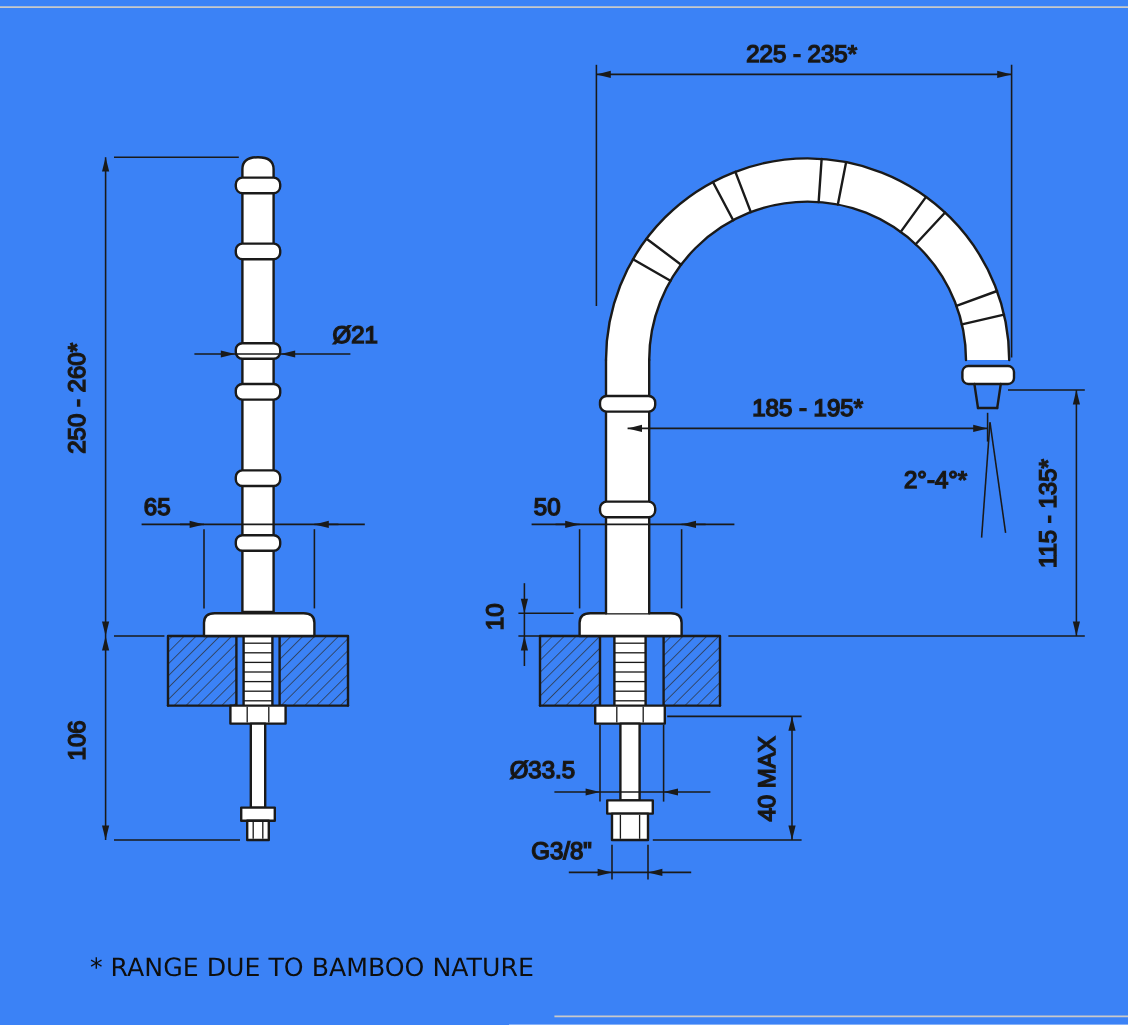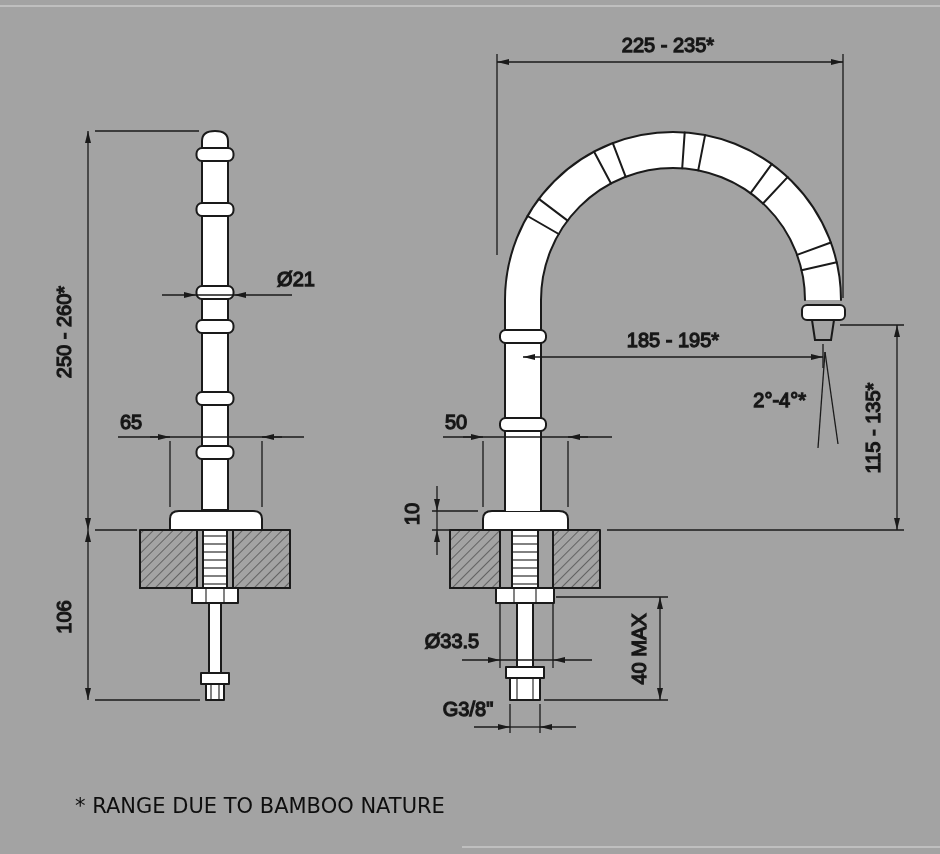--- a/index.html
+++ b/index.html
@@ -1,16 +1,16 @@
 <!DOCTYPE html>
 <html><head>
 <meta charset="utf-8">
 <style>
   html,body{margin:0;padding:0;background:#fff}
-  .page{width:940px;height:854px;position:relative;background:#a3a3a3;overflow:hidden}
+  .page{width:940px;height:854px;position:relative;background:#3b82f6;overflow:hidden}
   svg{display:block}
   .ol{stroke:#1a1a1a;stroke-width:2;fill:none;stroke-linecap:round;stroke-linejoin:round}
   .of{stroke:#1a1a1a;stroke-width:2;fill:#fff;stroke-linejoin:round}
   .dl{stroke:#1a1a1a;stroke-width:1.3;fill:none}
   .tl{stroke:#1a1a1a;stroke-width:1.1;fill:none}
   .hb{fill:url(#hatch);stroke:none}
   text.t{font:20px "Liberation Sans",sans-serif;fill:#0e0e0e}
   text.fn{font:21px "DejaVu Sans",sans-serif;fill:#0e0e0e}
   .frame{stroke:#c9c9c9;stroke-width:1.5}
 </style>

